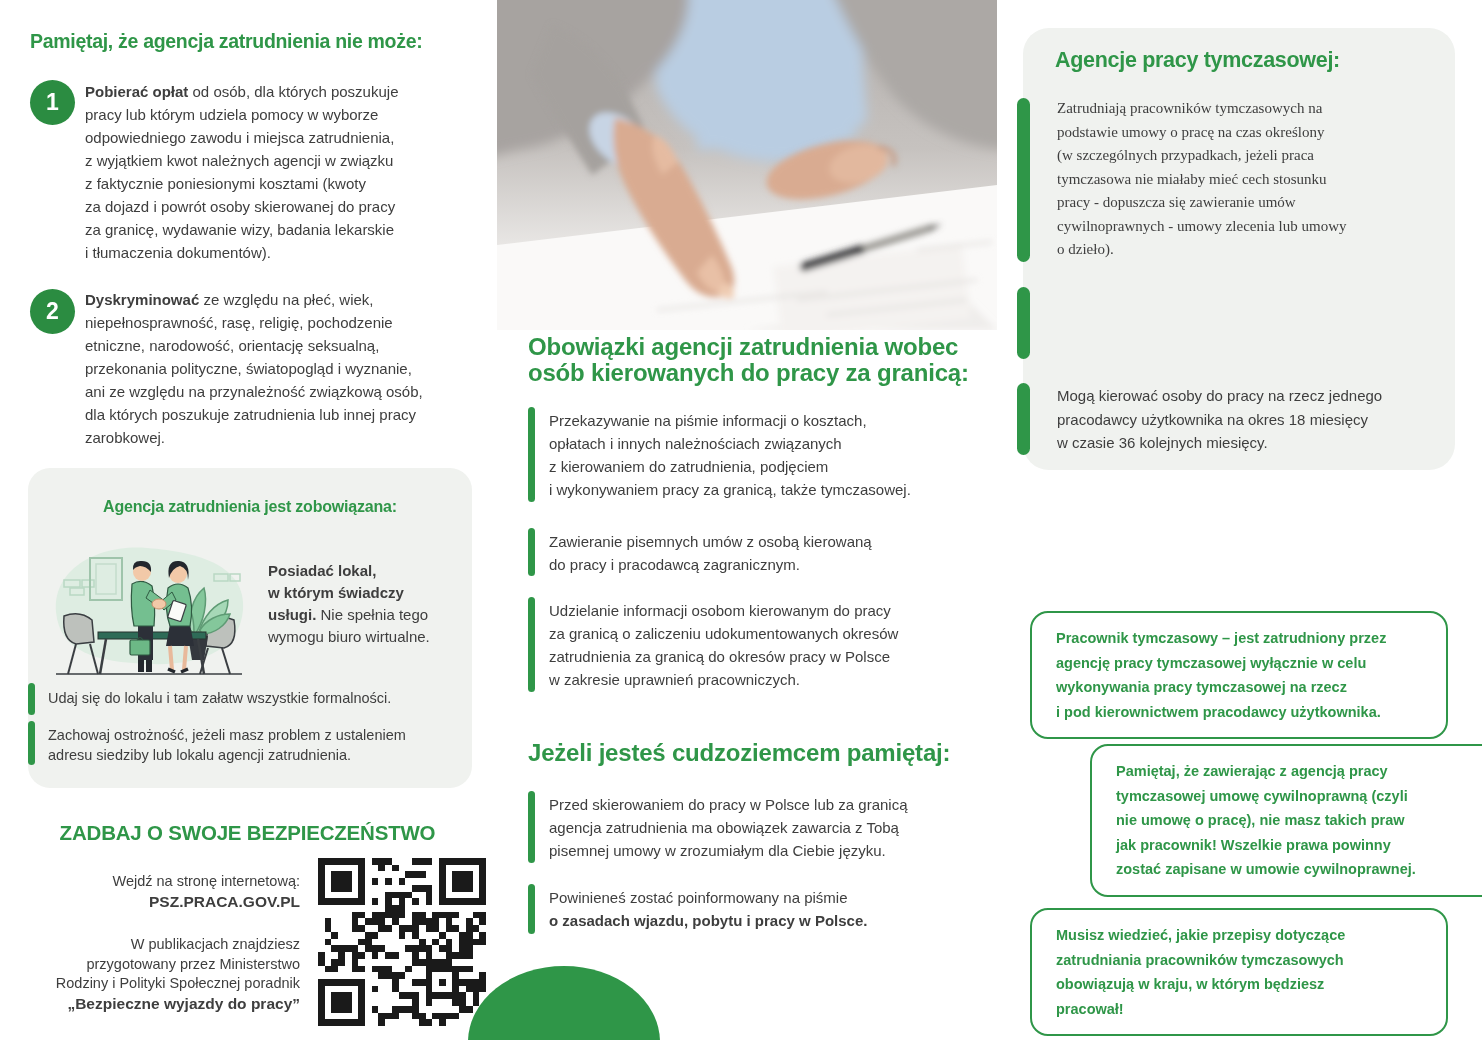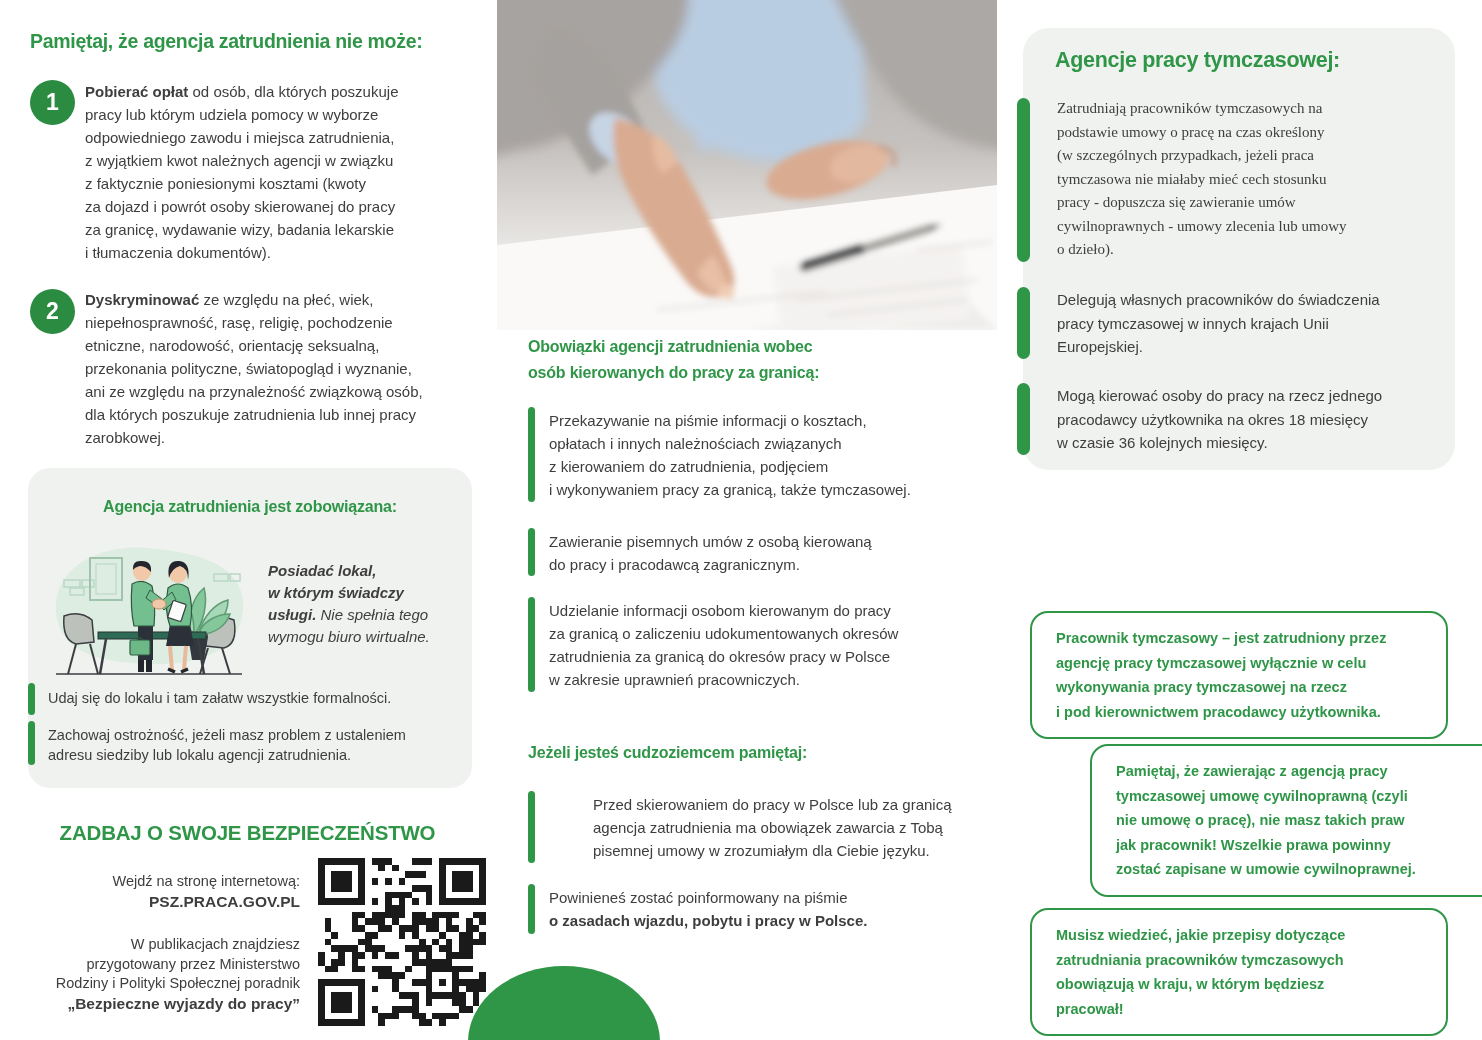--- a/index.html
+++ b/index.html
@@ -3,21 +3,21 @@
 <meta charset="utf-8">
 <style>
   html,body{margin:0;padding:0;background:#fff;}
   #page{
     position:relative;width:1482px;height:1040px;overflow:hidden;background:#ffffff;
     font-family:"Liberation Sans","DejaVu Sans",sans-serif;color:#3e3e3e;
   }
   .abs{position:absolute;}
   .pre{white-space:pre-line;}
   .h1{font-size:19.5px;font-weight:bold;letter-spacing:-0.3px;color:#2F9648;white-space:nowrap;}
-  .h2{font-size:16px;font-weight:bold;letter-spacing:-0.2px;color:#2F9648;line-height:26px;}
+  .h2{font-size:24px;font-weight:bold;letter-spacing:-0.2px;color:#2F9648;line-height:26px;}
   .body-txt{font-size:15px;line-height:23px;color:#3e3e3e;}
   .num-circle{
     width:45px;height:45px;border-radius:50%;background:#2B8C41;color:#fff;
     display:flex;align-items:center;justify-content:center;font-size:23px;font-weight:bold;
   }
   .gray-panel{background:#F0F2EF;border-radius:22px;}
   .gbar{background:#2F9648;border-radius:4px;width:7px;}
   .gbar-big{background:#2F9648;border-radius:7px;width:13px;}
   .info-box{
     box-sizing:border-box;width:418px;border:2px solid #2F9648;border-radius:18px;
@@ -128,21 +128,21 @@
         <path d="M127,50 Q124,32 137,33 Q149,34 146,52 Q146,40 138,38 Q130,40 127,50 Z" fill="#23272D"></path>
         <rect x="128" y="74" width="14" height="18" rx="1.5" transform="rotate(18 135 83)" fill="#FBFBF9" stroke="#3A3E42" stroke-width="1.2"></rect>
         <path d="M128,118 L130,142 M144,118 L142,142" stroke="#E8B99B" stroke-width="4"></path>
         <path d="M126,141 L133,144 M146,141 L139,144" stroke="#23272D" stroke-width="3.5"></path>
       </g>
       <ellipse cx="117" cy="76" rx="7" ry="5" fill="#F2C9A8" stroke="#C98F6B" stroke-width="1"></ellipse>
       <line x1="14" y1="146" x2="200" y2="146" stroke="#3A3E42" stroke-width="1.5"></line>
     </svg>
   </div>
 
-  <div class="abs body-txt" style="left:268px;top:560px;width:200px;line-height:22px;font-style:italic;">
+  <div class="abs body-txt" style="left:268px;top:560px;width:200px;line-height:22px;">
     <span class="bold pre">Posiadać lokal,
 w którym świadczy
 usługi.</span><span class="pre"> Nie spełnia tego
 wymogu biuro wirtualne.</span>
   </div>
 
   <div class="abs gbar" style="left:28px;top:683px;height:32px;"></div>
   <div class="abs pre" style="left:48px;top:688px;width:420px;font-size:14.5px;line-height:20px;">Udaj się do lokalu i tam załatw wszystkie formalności.</div>
   <div class="abs gbar" style="left:28px;top:721px;height:44px;"></div>
   <div class="abs pre" style="left:48px;top:725px;width:420px;font-size:14.5px;line-height:20px;">Zachowaj ostrożność, jeżeli masz problem z ustaleniem
@@ -541,21 +541,21 @@
 
   <div class="abs gbar" style="left:528px;top:597px;height:95px;"></div>
   <div class="abs body-txt pre" style="left:549px;top:599px;width:445px;">Udzielanie informacji osobom kierowanym do pracy
 za granicą o zaliczeniu udokumentowanych okresów
 zatrudnienia za granicą do okresów pracy w Polsce
 w zakresie uprawnień pracowniczych.</div>
 
   <div class="abs h2" style="left:528px;top:740px;">Jeżeli jesteś cudzoziemcem pamiętaj:</div>
 
   <div class="abs gbar" style="left:528px;top:791px;height:72px;"></div>
-  <div class="abs body-txt pre" style="left:549px;top:793px;width:445px;margin-left:44px;">Przed skierowaniem do pracy w Polsce lub za granicą
+  <div class="abs body-txt pre" style="left:549px;top:793px;width:445px;">Przed skierowaniem do pracy w Polsce lub za granicą
 agencja zatrudnienia ma obowiązek zawarcia z Tobą
 pisemnej umowy w zrozumiałym dla Ciebie języku.</div>
 
   <div class="abs gbar" style="left:528px;top:884px;height:50px;"></div>
   <div class="abs body-txt" style="left:549px;top:886px;width:445px;">
     <div>Powinieneś zostać poinformowany na piśmie</div>
     <div class="bold">o zasadach wjazdu, pobytu i pracy w Polsce.</div>
   </div>
 
   <div class="abs dome" style="left:468px;top:966px;"></div>
@@ -566,23 +566,20 @@
   <div class="abs gbar-big" style="left:1017px;top:98px;height:164px;"></div>
   <div class="abs body-txt pre" style="left:1057px;top:97px;width:380px;line-height:23.5px;font-family:Liberation Serif, serif;">Zatrudniają pracowników tymczasowych na
 podstawie umowy o pracę na czas określony
 (w szczególnych przypadkach, jeżeli praca
 tymczasowa nie miałaby mieć cech stosunku
 pracy - dopuszcza się zawieranie umów
 cywilnoprawnych - umowy zlecenia lub umowy
 o dzieło).</div>
 
   <div class="abs gbar-big" style="left:1017px;top:287px;height:72px;"></div>
-  <div class="abs body-txt pre" style="left:1057px;top:288px;width:380px;line-height:23.5px;">Delegują własnych pracowników do świadczenia
-pracy tymczasowej w innych krajach Unii
-Europejskiej.</div>
 
   <div class="abs gbar-big" style="left:1017px;top:383px;height:72px;"></div>
   <div class="abs body-txt pre" style="left:1057px;top:384px;width:380px;line-height:23.5px;">Mogą kierować osoby do pracy na rzecz jednego
 pracodawcy użytkownika na okres 18 miesięcy
 w czasie 36 kolejnych miesięcy.</div>
 
   <div class="abs info-box pre" style="left:1030px;top:611px;">Pracownik tymczasowy – jest zatrudniony przez
 agencję pracy tymczasowej wyłącznie w celu
 wykonywania pracy tymczasowej na rzecz
 i pod kierownictwem pracodawcy użytkownika.</div>

